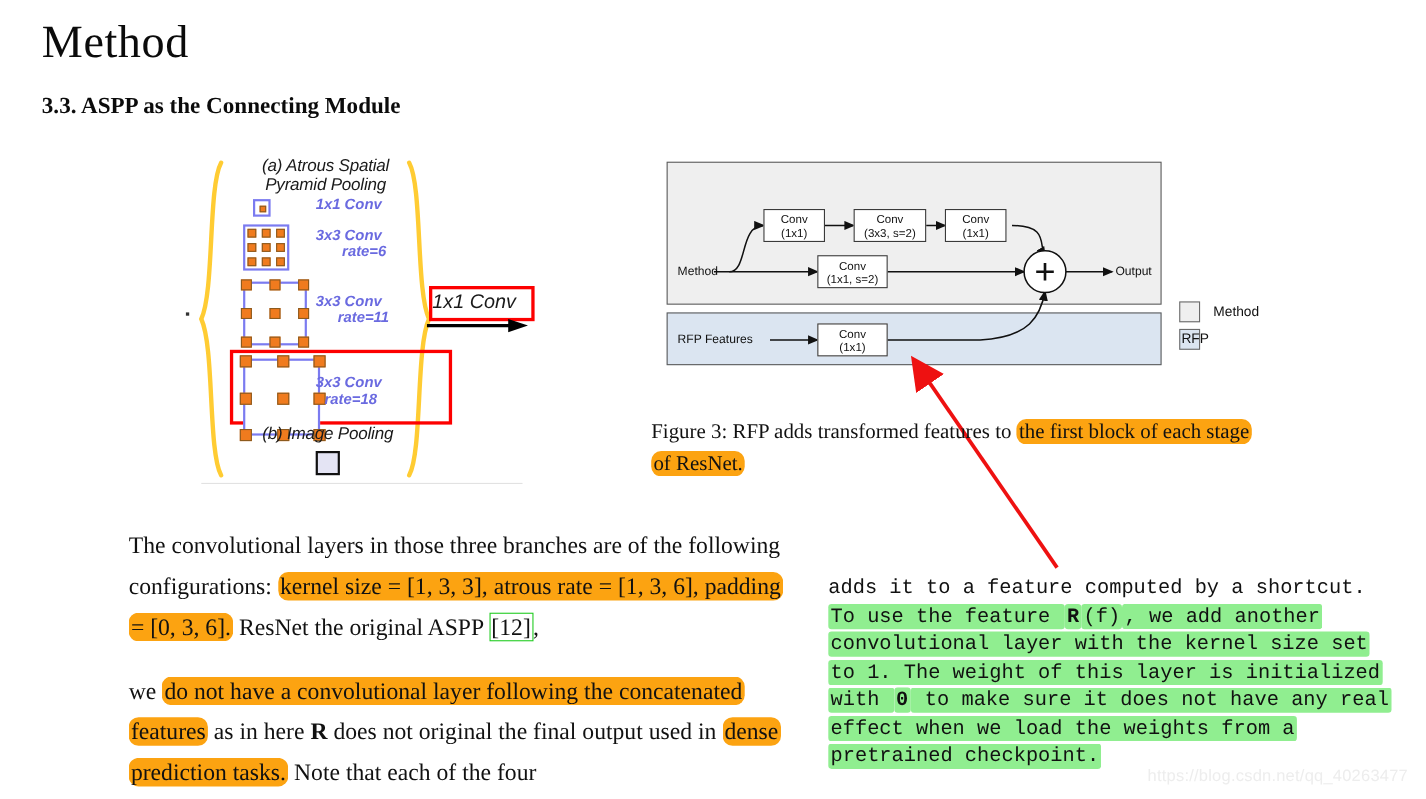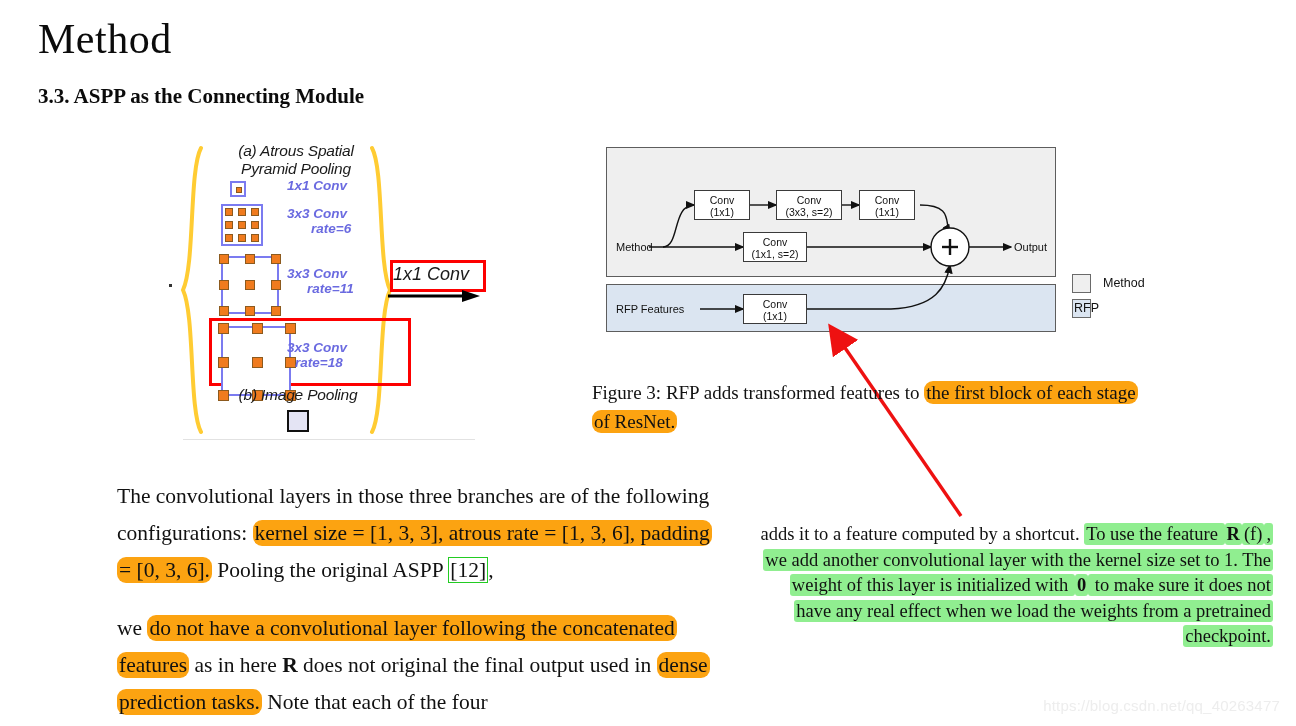--- a/index.html
+++ b/index.html
@@ -235,25 +235,24 @@
     font-size: 21.5px;
     line-height: 37px;
     color: #111;
   }
   #body-left .para2 { margin-top: 21px; }
   #body-right {
     position: absolute;
     left: 753px;
     top: 522px;
     width: 520px;
-    font-family: Liberation Serif, serif;
+    font-family: Liberation Mono, monospace;
     font-size: 18.5px;
     line-height: 25.5px;
     color: #111;
-    text-align: right;
   }
 
   
   mark.hl-orange {
     background: #fca311;
     color: #111;
     padding: 1px 2px;
     border-radius: 9px;
     box-decoration-break: clone;
     -webkit-box-decoration-break: clone;
@@ -474,21 +473,21 @@
     <line x1="161" y1="206" x2="32" y2="19" stroke="#ee1111" stroke-width="3.4" marker-end="url(#redah)"></line>
   </svg>
 </div>
 
 <div id="figure-caption">
   <span>Figure 3: RFP adds transformed features to </span><mark class="hl-orange">the first block of each stage of ResNet.</mark>
 </div>
 
 <div id="body-left">
   <div class="para1">
-    <span>The convolutional layers in those three branches are of the following configurations: </span><mark class="hl-orange">kernel size = [1, 3, 3], atrous rate = [1, 3, 6], padding = [0, 3, 6].</mark><span> Pooling the original ASPP </span><span class="ref-box">[12]</span><span>,</span>
+    <span>The convolutional layers in those three branches are of the following configurations: </span><mark class="hl-orange">kernel size = [1, 3, 3], atrous rate = [1, 3, 6], padding = [0, 3, 6].</mark><span> ResNet the original ASPP </span><span class="ref-box">[12]</span><span>,</span>
   </div>
   <div class="para2">
     <span>we </span><mark class="hl-orange">do not have a convolutional layer following the concatenated features</mark><span> as in here </span><span class="bold-math">R</span><span> does not original the final output used in </span><mark class="hl-orange">dense prediction tasks.</mark><span> Note that each of the four</span>
   </div>
 </div>
 
 <div id="body-right">
   <span>adds it to a feature computed by a shortcut. </span><mark class="hl-green">To use the feature </mark><mark class="hl-green bold-math">R</mark><mark class="hl-green">(f)</mark><mark class="hl-green">, we add another convolutional layer with the kernel size set to 1. The weight of this layer is initialized with </mark><mark class="hl-green bold-math">0</mark><mark class="hl-green"> to make sure it does not have any real effect when we load the weights from a pretrained checkpoint.</mark>
 </div>
 

